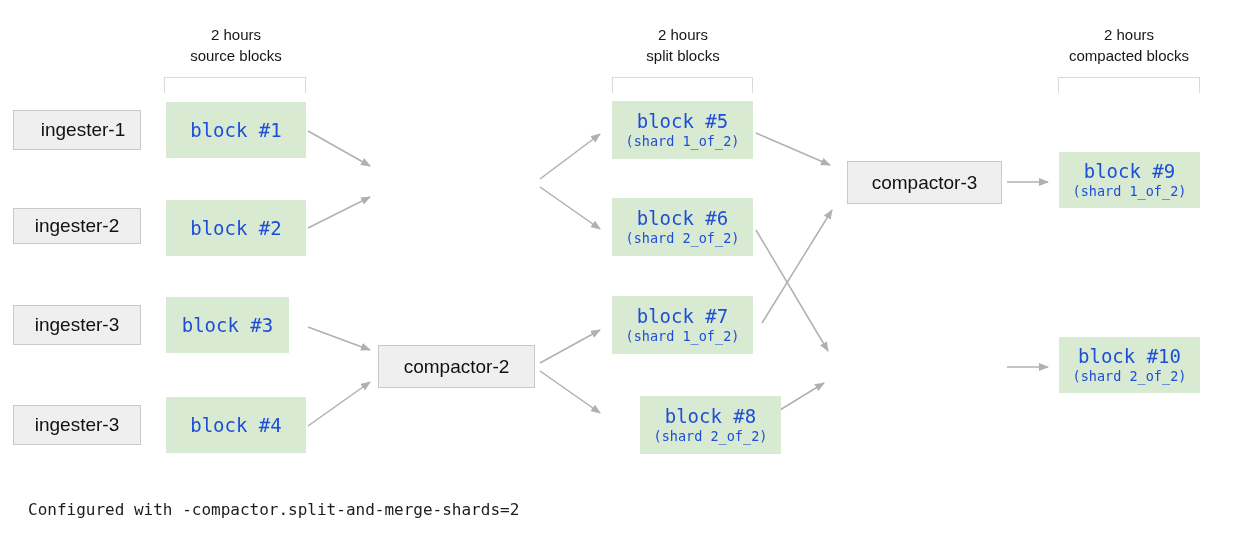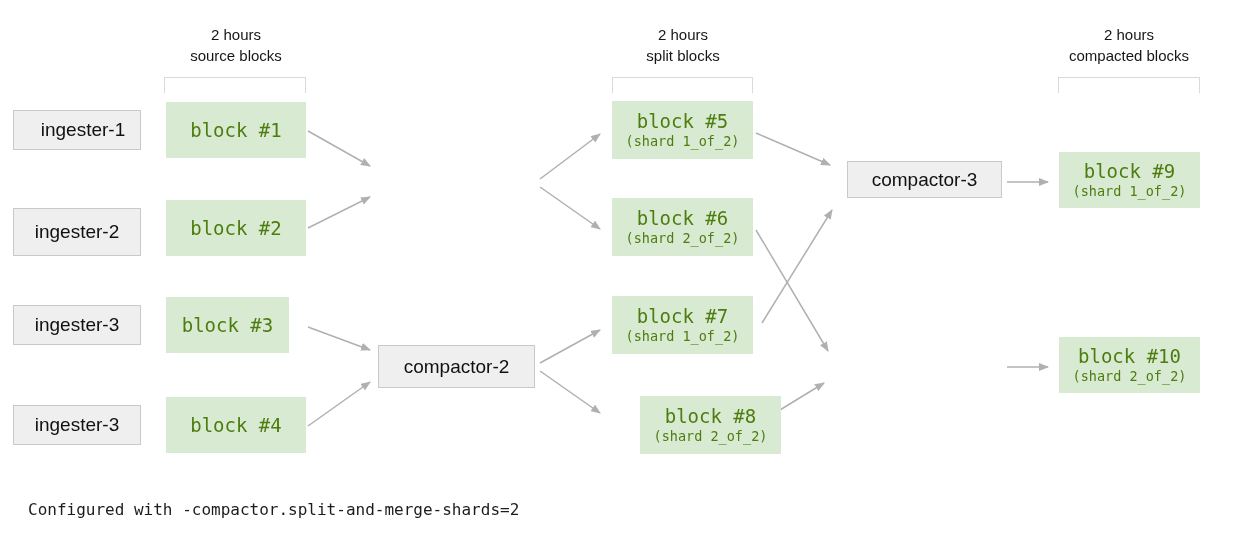--- a/index.html
+++ b/index.html
@@ -33,21 +33,21 @@
     box-sizing:border-box;
     display:flex; align-items:center; justify-content:center;
     font-size:19px;
     color:#111111;
   }
   .block {
     position:absolute;
     background:var(--block-fill, #d9ead3);
     display:flex; flex-direction:column; align-items:center; justify-content:center;
     font-family:"DejaVu Sans Mono", monospace;
-    color:#4d7c0f;
+    color:#1d4ed8;
     text-align:center;
   }
   .block .main  { font-size:19px; line-height:23px; letter-spacing:0; }
   .block .shard { font-size:13.5px; line-height:17px; }
   .arrows { position:absolute; left:0; top:0; width:1236px; height:551px; }
   .arrows line { stroke:var(--arrow, #b0b0b0); stroke-width:1.5; }
   .arrowhead  { fill:var(--arrow, #b0b0b0); }
   .footer {
     position:absolute;
     left:28px; top:500px;
@@ -97,21 +97,21 @@
     <div>compacted blocks</div>
   </div>
 
   <div class="bracket" style="left:164px; top:77px; width:142px;"></div>
   <div class="bracket" style="left:612px; top:77px; width:141px;"></div>
   <div class="bracket" style="left:1058px; top:77px; width:142px;"></div>
 
   <div class="node" style="left:13px; top:110px; width:128px; height:40px;padding-left:12px;">
     <span>ingester-1</span>
   </div>
-  <div class="node" style="left:13px; top:208px; width:128px; height:48px;text-align:right;">
+  <div class="node" style="left:13px; top:208px; width:128px; height:36px;text-align:right;">
     <span>ingester-2</span>
   </div>
   <div class="node" style="left:13px; top:305px; width:128px; height:40px;">
     <span>ingester-3</span>
   </div>
   <div class="node" style="left:13px; top:405px; width:128px; height:40px;">
     <span>ingester-3</span>
   </div>
 
   <div class="block" style="left:166px; top:102px; width:140px; height:56px;">
@@ -141,21 +141,21 @@
   </div>
   <div class="block" style="left:612px; top:296px; width:141px; height:58px;">
     <span class="main">block #7</span>
     <span class="shard">(shard 1_of_2)</span>
   </div>
   <div class="block" style="left:640px; top:396px; width:141px; height:58px;">
     <span class="main">block #8</span>
     <span class="shard">(shard 2_of_2)</span>
   </div>
 
-  <div class="node" style="left:847px; top:161px; width:155px; height:37px;">
+  <div class="node" style="left:847px; top:161px; width:155px; height:43px;">
     <span>compactor-3</span>
   </div>
 
   <div class="block" style="left:1059px; top:152px; width:141px; height:56px;">
     <span class="main">block #9</span>
     <span class="shard">(shard 1_of_2)</span>
   </div>
   <div class="block" style="left:1059px; top:337px; width:141px; height:56px;">
     <span class="main">block #10</span>
     <span class="shard">(shard 2_of_2)</span>

